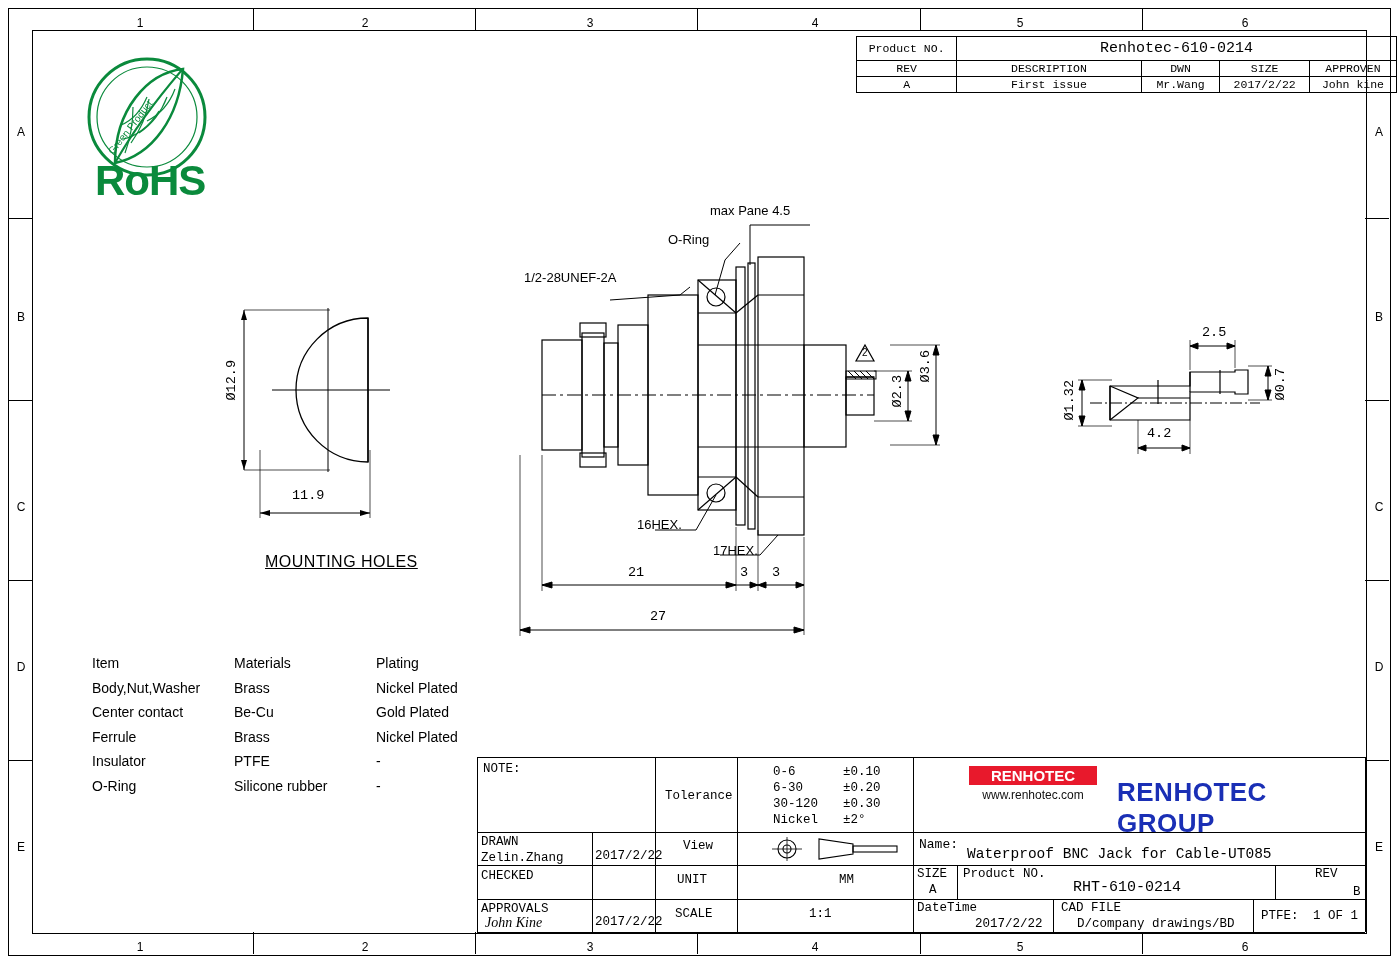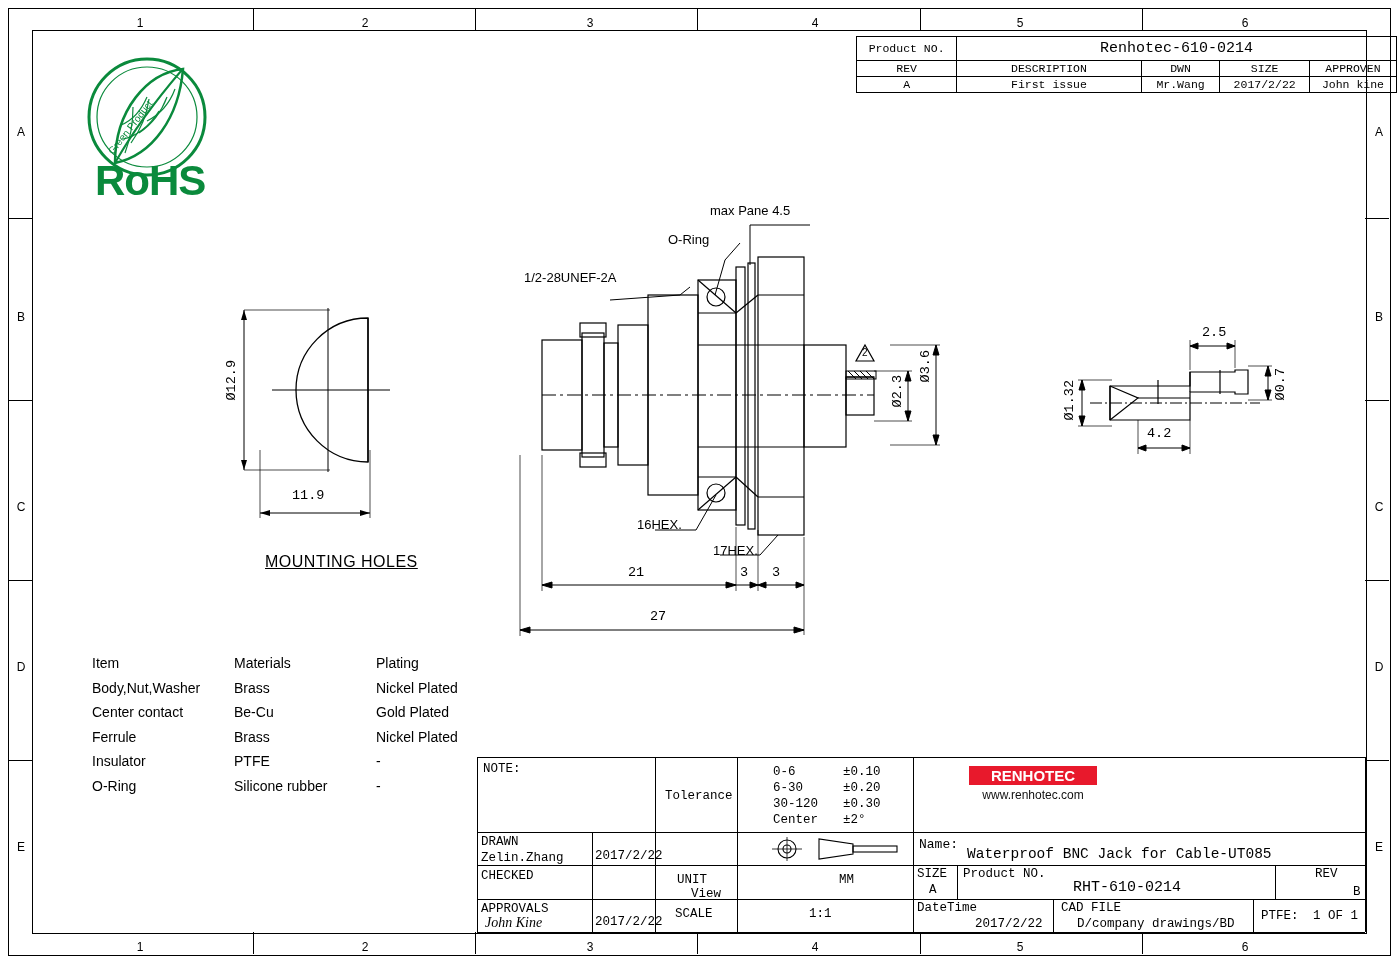--- a/index.html
+++ b/index.html
@@ -384,21 +384,21 @@
     <div class="abs bbtxt" style="left:118px;top:158px;">2017/2/22</div>
 
     <div class="abs ln vl" style="left:178px;top:0;height:175px;"></div>
     <div class="abs ln vl" style="left:260px;top:0;height:175px;"></div>
     <div class="abs ln hl" style="left:178px;top:75px;width:258px;"></div>
     <div class="abs ln hl" style="left:178px;top:108px;width:258px;"></div>
     <div class="abs ln hl" style="left:178px;top:142px;width:258px;"></div>
     <div class="abs ln vl" style="left:436px;top:0;height:175px;"></div>
 
     <div class="abs bbtxt" style="left:188px;top:32px;">Tolerance</div>
-    <div class="abs bbtxt" style="left:214px;top:82px;margin-top:48px;">View</div>
+    <div class="abs bbtxt" style="left:206px;top:82px;">View</div>
     <div class="abs bbtxt" style="left:200px;top:116px;">UNIT</div>
     <div class="abs bbtxt" style="left:198px;top:150px;">SCALE</div>
     <div class="abs bbtxt" style="left:330px;top:116px;padding-left:32px;">MM</div>
     <div class="abs bbtxt" style="left:332px;top:150px;">1:1</div>
 
     <div class="abs" style="left:290px;top:78px;">
       <svg width="140" height="28" viewBox="0 0 140 28">
         <circle cx="20" cy="14" r="9" fill="none" stroke="#000" stroke-width="1.1"></circle>
         <circle cx="20" cy="14" r="4" fill="none" stroke="#000" stroke-width="1.1"></circle>
         <line x1="5" y1="14" x2="35" y2="14" stroke="#000" stroke-width="0.8"></line>
@@ -407,30 +407,31 @@
         <rect x="86" y="11" width="44" height="6" fill="none" stroke="#000" stroke-width="1.1"></rect>
       </svg>
     </div>
 
     <div class="abs bbtxt" style="left:296px;top:8px;">0-6</div>
     <div class="abs bbtxt" style="left:366px;top:8px;">±0.10</div>
     <div class="abs bbtxt" style="left:296px;top:24px;">6-30</div>
     <div class="abs bbtxt" style="left:366px;top:24px;">±0.20</div>
     <div class="abs bbtxt" style="left:296px;top:40px;">30-120</div>
     <div class="abs bbtxt" style="left:366px;top:40px;">±0.30</div>
-    <div class="abs bbtxt" style="left:296px;top:56px;">Center</div>
+    <div class="abs bbtxt" style="left:296px;top:56px;">Nickel</div>
     <div class="abs bbtxt" style="left:366px;top:56px;">±2°</div>
 
     <div class="abs ln hl" style="left:436px;top:75px;width:452px;"></div>
     <div class="abs ln hl" style="left:436px;top:108px;width:452px;"></div>
     <div class="abs ln hl" style="left:436px;top:142px;width:452px;"></div>
     <div class="abs ln vl" style="left:888px;top:0;height:175px;"></div>
 
     <div class="abs redbox" style="left:492px;top:9px;width:128px;">RENHOTEC</div>
     <div class="abs bbtxt2" style="left:492px;top:31px;width:128px;text-align:center;color:#111;">www.renhotec.com</div>
+    <div class="abs brand" style="left:640px;top:20px;">RENHOTEC GROUP</div>
 
     <div class="abs bbtxt" style="left:442px;top:80px;font-size:13px;">Name:</div>
     <div class="abs bbtxt" style="left:490px;top:89px;font-size:14.5px;">Waterproof BNC Jack for Cable-UT085</div>
 
     <div class="abs ln vl" style="left:480px;top:108px;height:34px;"></div>
     <div class="abs ln vl" style="left:798px;top:108px;height:34px;"></div>
     <div class="abs bbtxt" style="left:440px;top:110px;">SIZE</div>
     <div class="abs bbtxt" style="left:452px;top:126px;">A</div>
     <div class="abs bbtxt" style="left:486px;top:110px;">Product NO.</div>
     <div class="abs bbtxt" style="left:596px;top:122px;font-size:15px;">RHT-610-0214</div>

